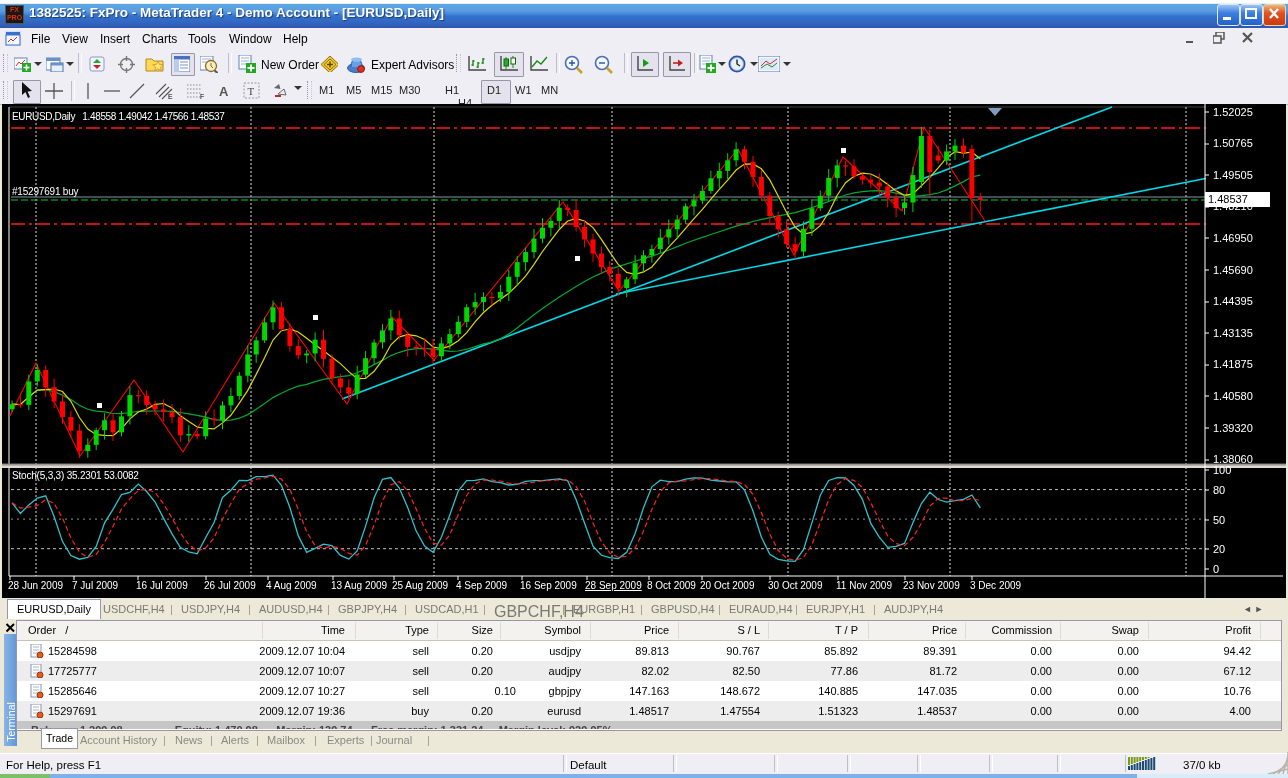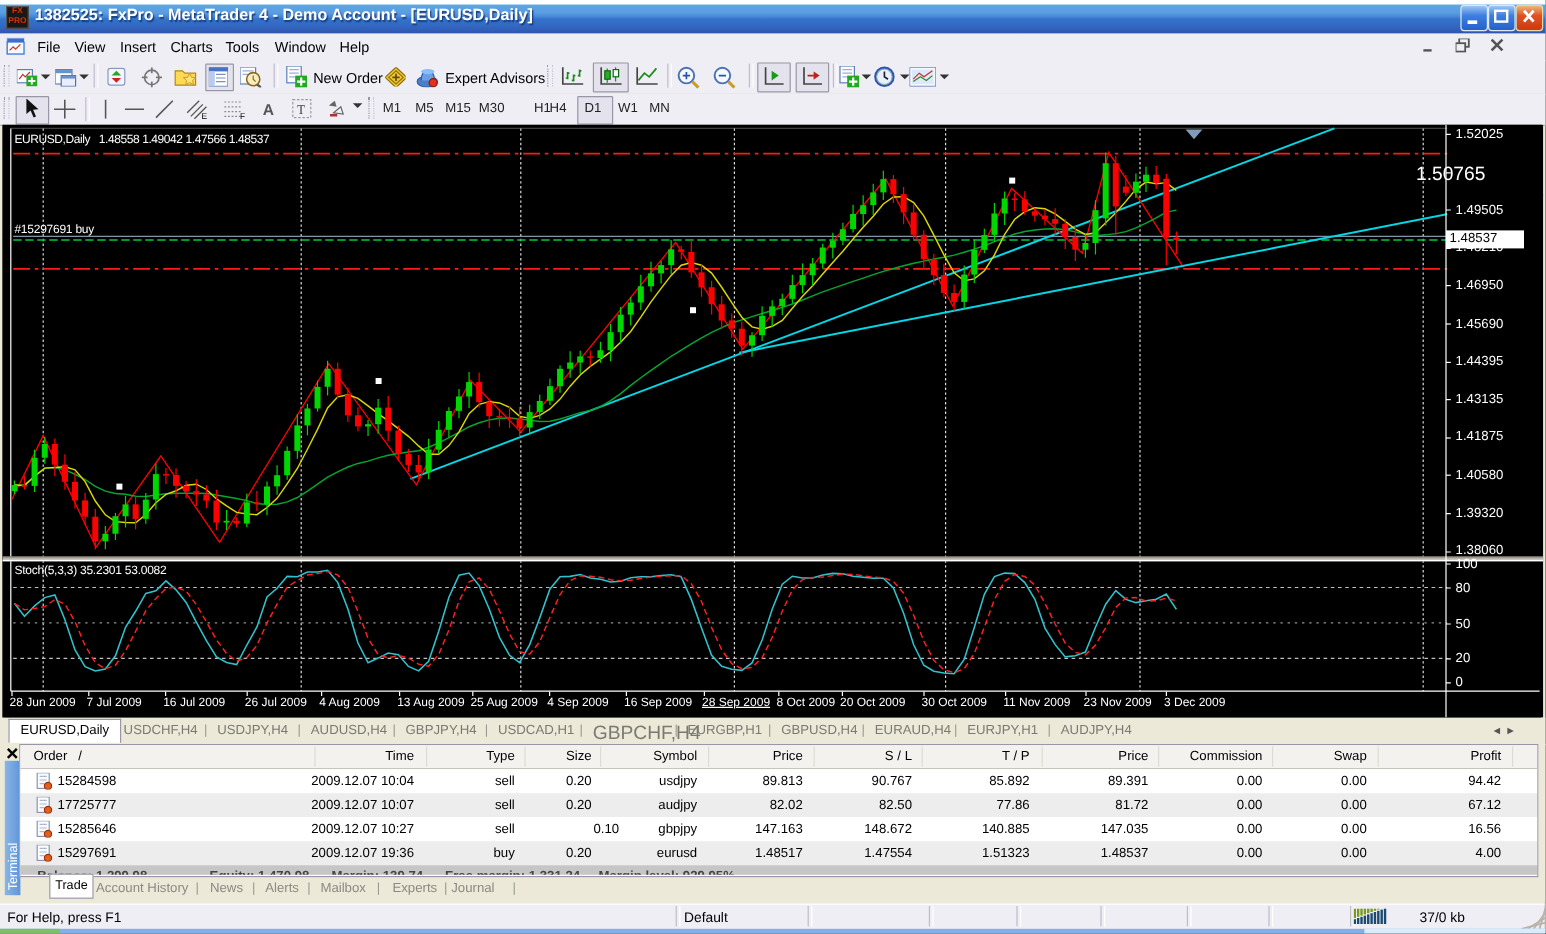--- a/index.html
+++ b/index.html
@@ -238,21 +238,21 @@
     <path d="M6 11 L12 6 L14 12 Z" fill="none" stroke="#666"></path>
     <path d="M3 13 h6" stroke="#b03030" stroke-width="2"></path>
   </svg>
 <div class="abs" style="left:294px;top:86px;border:4px solid transparent;border-top:4px solid #333;"></div>
 <div class="grip" style="left:307px;top:81px;"></div>
 <div class="tf" style="left:319px;top:84px;">M1</div>
 <div class="tf" style="left:346px;top:84px;">M5</div>
 <div class="tf" style="left:371px;top:84px;">M15</div>
 <div class="tf" style="left:399px;top:84px;">M30</div>
 <div class="tf" style="left:431px;top:84px;padding-left:14px;">H1</div>
-<div class="tf" style="left:458px;top:84px;">H4</div>
+<div class="tf" style="left:458px;top:97px;">H4</div>
 <div class="abs pressed" style="left:481px;top:80px;width:28px;height:22px;"></div>
 <div class="tf" style="left:487px;top:84px;">D1</div>
 <div class="tf" style="left:515px;top:84px;">W1</div>
 <div class="tf" style="left:541px;top:84px;">MN</div>
 <div class="abs" id="chartwrap"></div>
 <svg class="abs" style="left:2px;top:104px;" width="1284" height="494" viewBox="0 0 1284 494">
     <rect x="0" y="0" width="1284" height="494" fill="#000"></rect>
     <line x1="7" y1="3" x2="7" y2="472" stroke="#fff"></line>
     <line x1="7" y1="3" x2="1281" y2="3" stroke="#fff" opacity="0.25"></line>
     <g transform="translate(0,-104)">
@@ -519,21 +519,21 @@
     <rect x="0" y="360" width="1284" height="4" fill="#b8b4ac"></rect>
     <line x1="0" y1="360" x2="1284" y2="360" stroke="#807c74"></line>
     <line x1="0" y1="363" x2="1284" y2="363" stroke="#fff"></line>
     <line x1="1203" y1="0" x2="1203" y2="494" stroke="#fff"></line>
     <line x1="7" y1="472" x2="1281" y2="472" stroke="#fff"></line>
   </svg>
 <div class="abs" style="left:12px;top:111px;color:#fff;font-size:10px;letter-spacing:-0.35px;">EURUSD,Daily&nbsp;&nbsp; 1.48558 1.49042 1.47566 1.48537</div>
 <div class="abs" style="left:12px;top:186px;color:#fff;font-size:10px;letter-spacing:-0.2px;">#15297691 buy</div>
 <div class="abs" style="left:12px;top:470px;color:#fff;font-size:10px;letter-spacing:-0.2px;">Stoch(5,3,3) 35.2301 53.0082</div>
 <div class="abs" style="left:1213px;top:106px;color:#fff;font-size:11px;">1.52025</div>
-<div class="abs" style="left:1180px;top:137px;color:#fff;font-size:16px;">1.50765</div>
+<div class="abs" style="left:1213px;top:137px;color:#fff;font-size:11px;">1.50765</div>
 <div class="abs" style="left:1213px;top:169px;color:#fff;font-size:11px;">1.49505</div>
 <div class="abs" style="left:1213px;top:200px;color:#fff;font-size:11px;">1.48210</div>
 <div class="abs" style="left:1213px;top:232px;color:#fff;font-size:11px;">1.46950</div>
 <div class="abs" style="left:1213px;top:264px;color:#fff;font-size:11px;">1.45690</div>
 <div class="abs" style="left:1213px;top:295px;color:#fff;font-size:11px;">1.44395</div>
 <div class="abs" style="left:1213px;top:327px;color:#fff;font-size:11px;">1.43135</div>
 <div class="abs" style="left:1213px;top:358px;color:#fff;font-size:11px;">1.41875</div>
 <div class="abs" style="left:1213px;top:390px;color:#fff;font-size:11px;">1.40580</div>
 <div class="abs" style="left:1213px;top:422px;color:#fff;font-size:11px;">1.39320</div>
 <div class="abs" style="left:1213px;top:453px;color:#fff;font-size:11px;">1.38060</div>
@@ -698,21 +698,21 @@
 <div class="td" style="left:195px;top:685px;width:150px;text-align:right;">2009.12.07 10:27</div>
 <div class="td" style="left:279px;top:685px;width:150px;text-align:right;">sell</div>
 <div class="td" style="left:343px;top:685px;width:150px;text-align:right;padding-left:23px;">0.10</div>
 <div class="td" style="left:431px;top:685px;width:150px;text-align:right;">gbpjpy</div>
 <div class="td" style="left:519px;top:685px;width:150px;text-align:right;">147.163</div>
 <div class="td" style="left:610px;top:685px;width:150px;text-align:right;">148.672</div>
 <div class="td" style="left:708px;top:685px;width:150px;text-align:right;">140.885</div>
 <div class="td" style="left:807px;top:685px;width:150px;text-align:right;">147.035</div>
 <div class="td" style="left:902px;top:685px;width:150px;text-align:right;">0.00</div>
 <div class="td" style="left:989px;top:685px;width:150px;text-align:right;">0.00</div>
-<div class="td" style="left:1101px;top:685px;width:150px;text-align:right;">16.56</div>
+<div class="td" style="left:1101px;top:685px;width:150px;text-align:right;">10.76</div>
 <div class="abs" style="left:17px;top:701px;width:1264px;height:20px;background:#ededed;"></div>
 <svg class="abs" style="left:30px;top:704px;" width="14" height="14">
     <rect x="1" y="0" width="10" height="13" fill="#fdfdff" stroke="#8898b0"></rect>
     <path d="M3 3 h6 M3 6 h6 M3 9 h4" stroke="#aab8d0"></path>
     <circle cx="10" cy="11" r="3" fill="#e06020" stroke="#a03008"></circle>
   </svg>
 <div class="td" style="left:48px;top:705px;">15297691</div>
 <div class="td" style="left:195px;top:705px;width:150px;text-align:right;">2009.12.07 19:36</div>
 <div class="td" style="left:279px;top:705px;width:150px;text-align:right;">buy</div>
 <div class="td" style="left:343px;top:705px;width:150px;text-align:right;">0.20</div>

